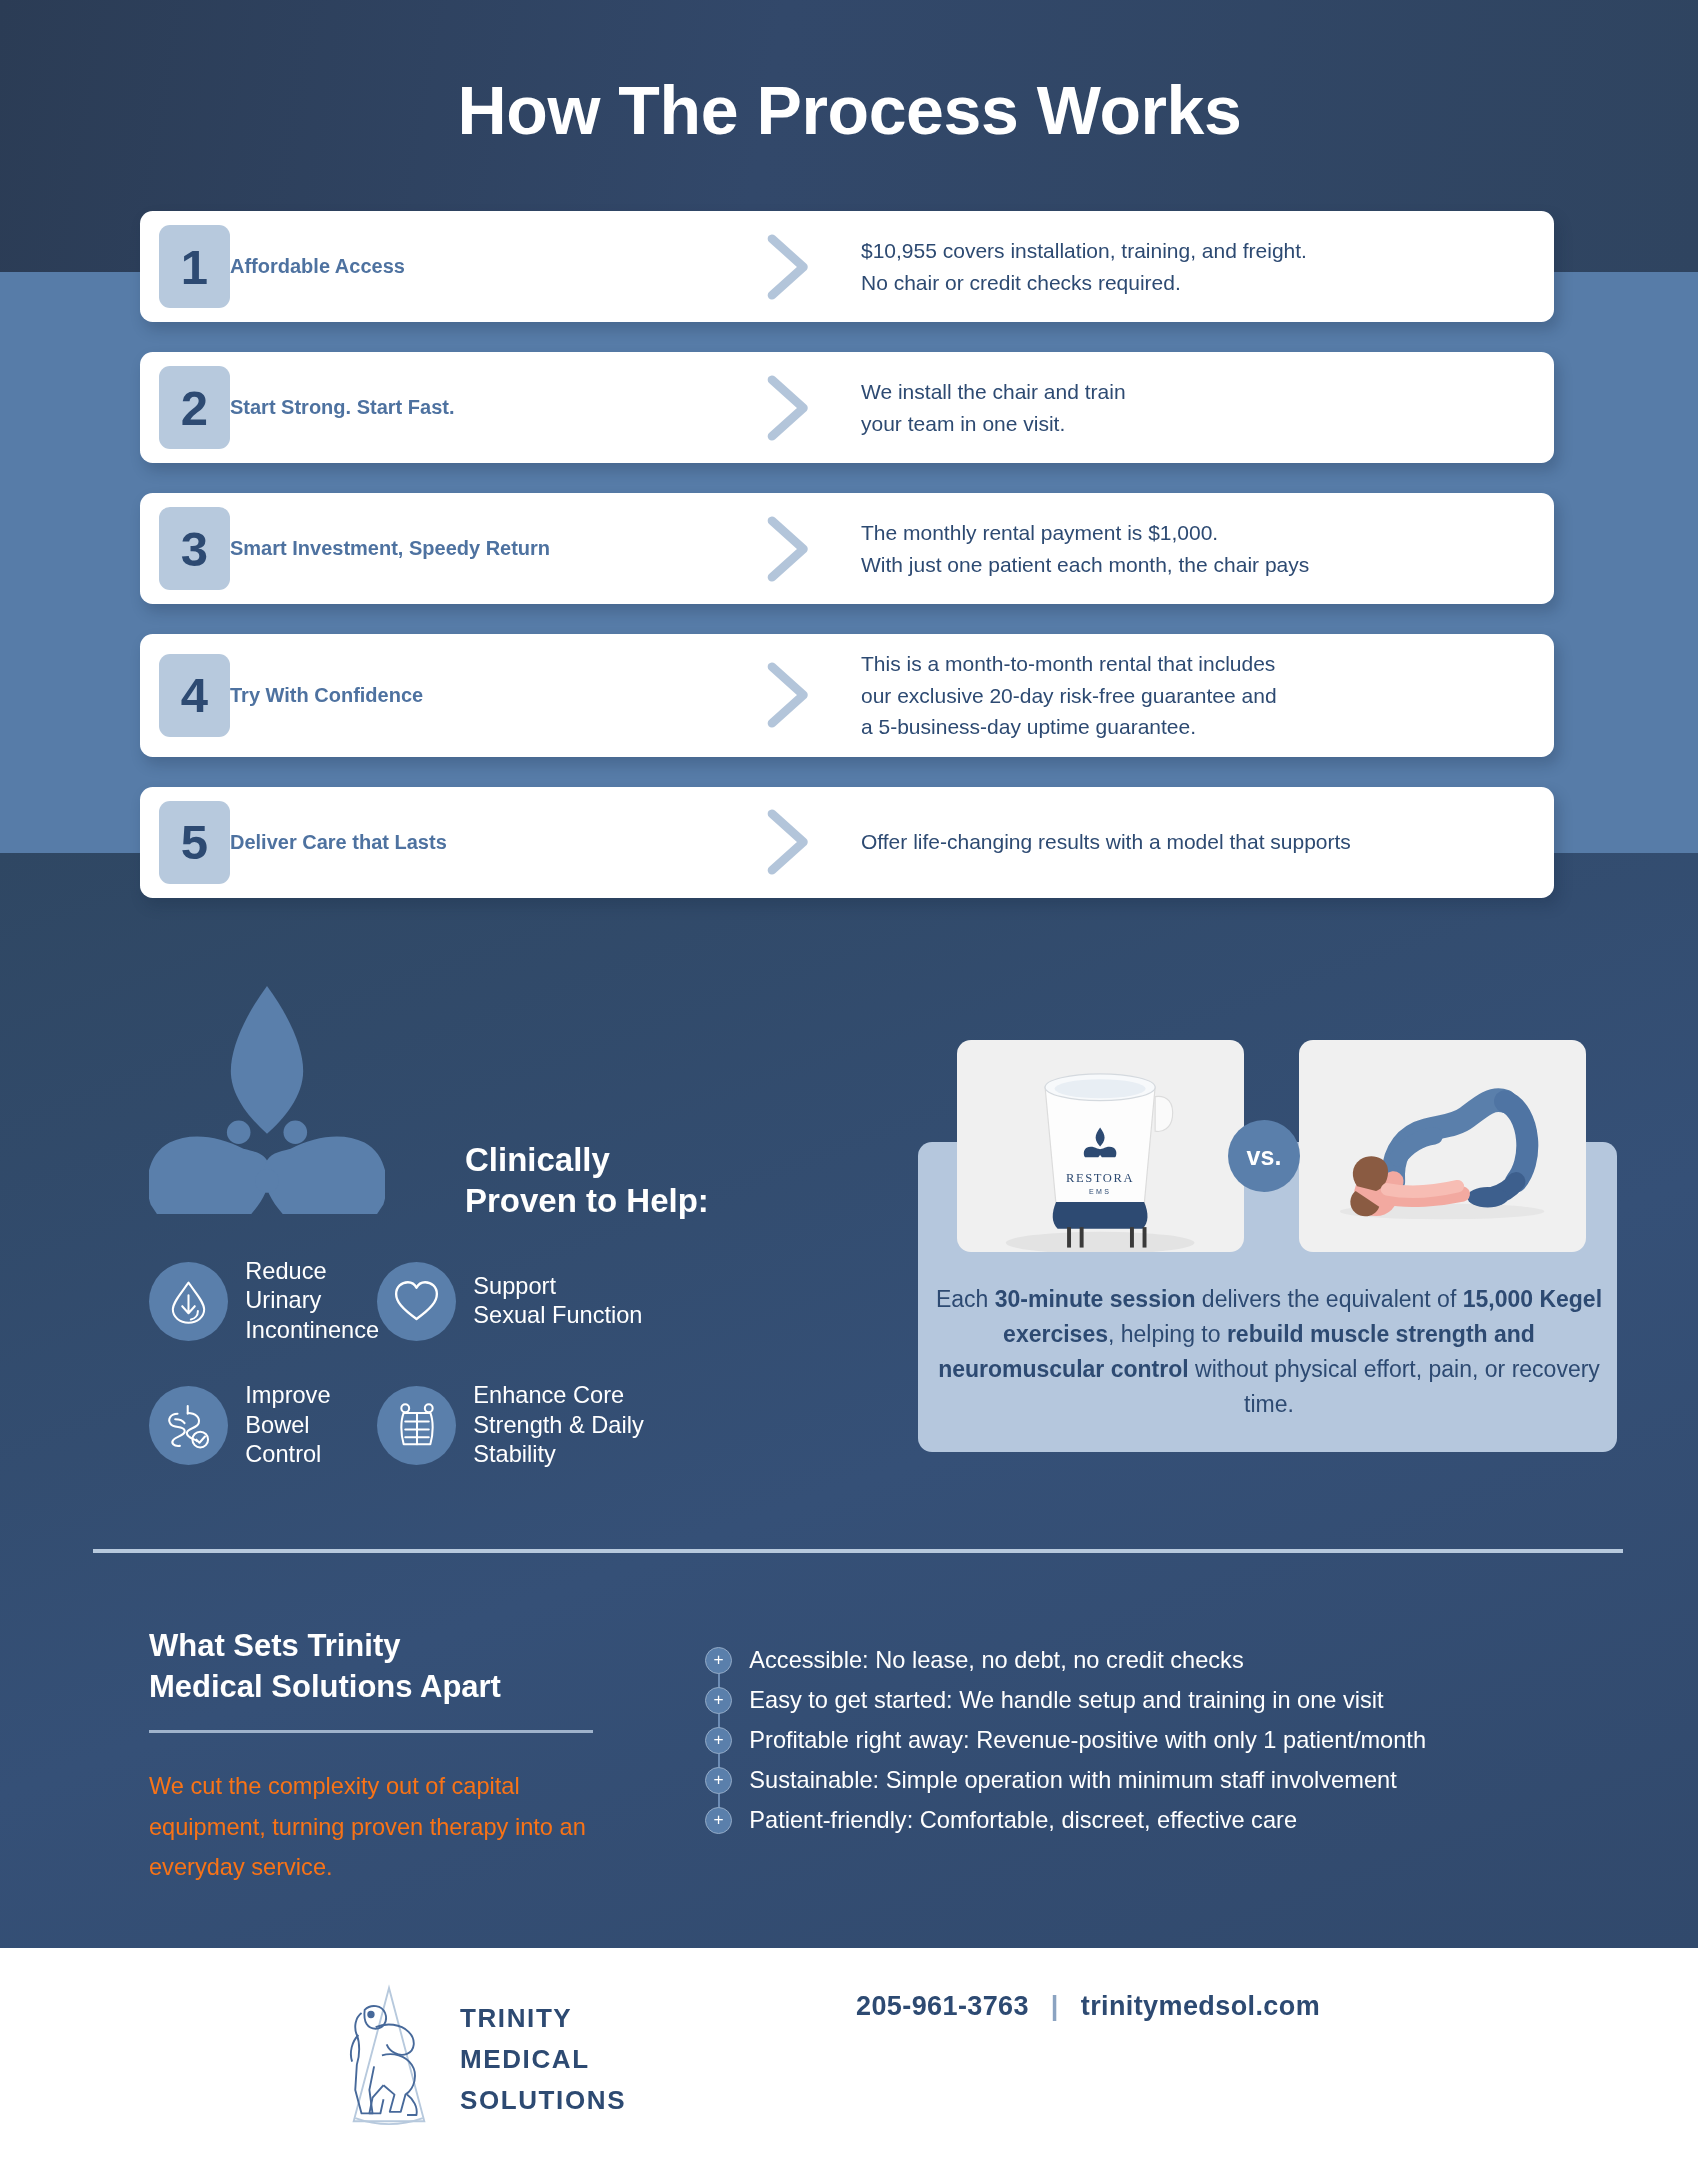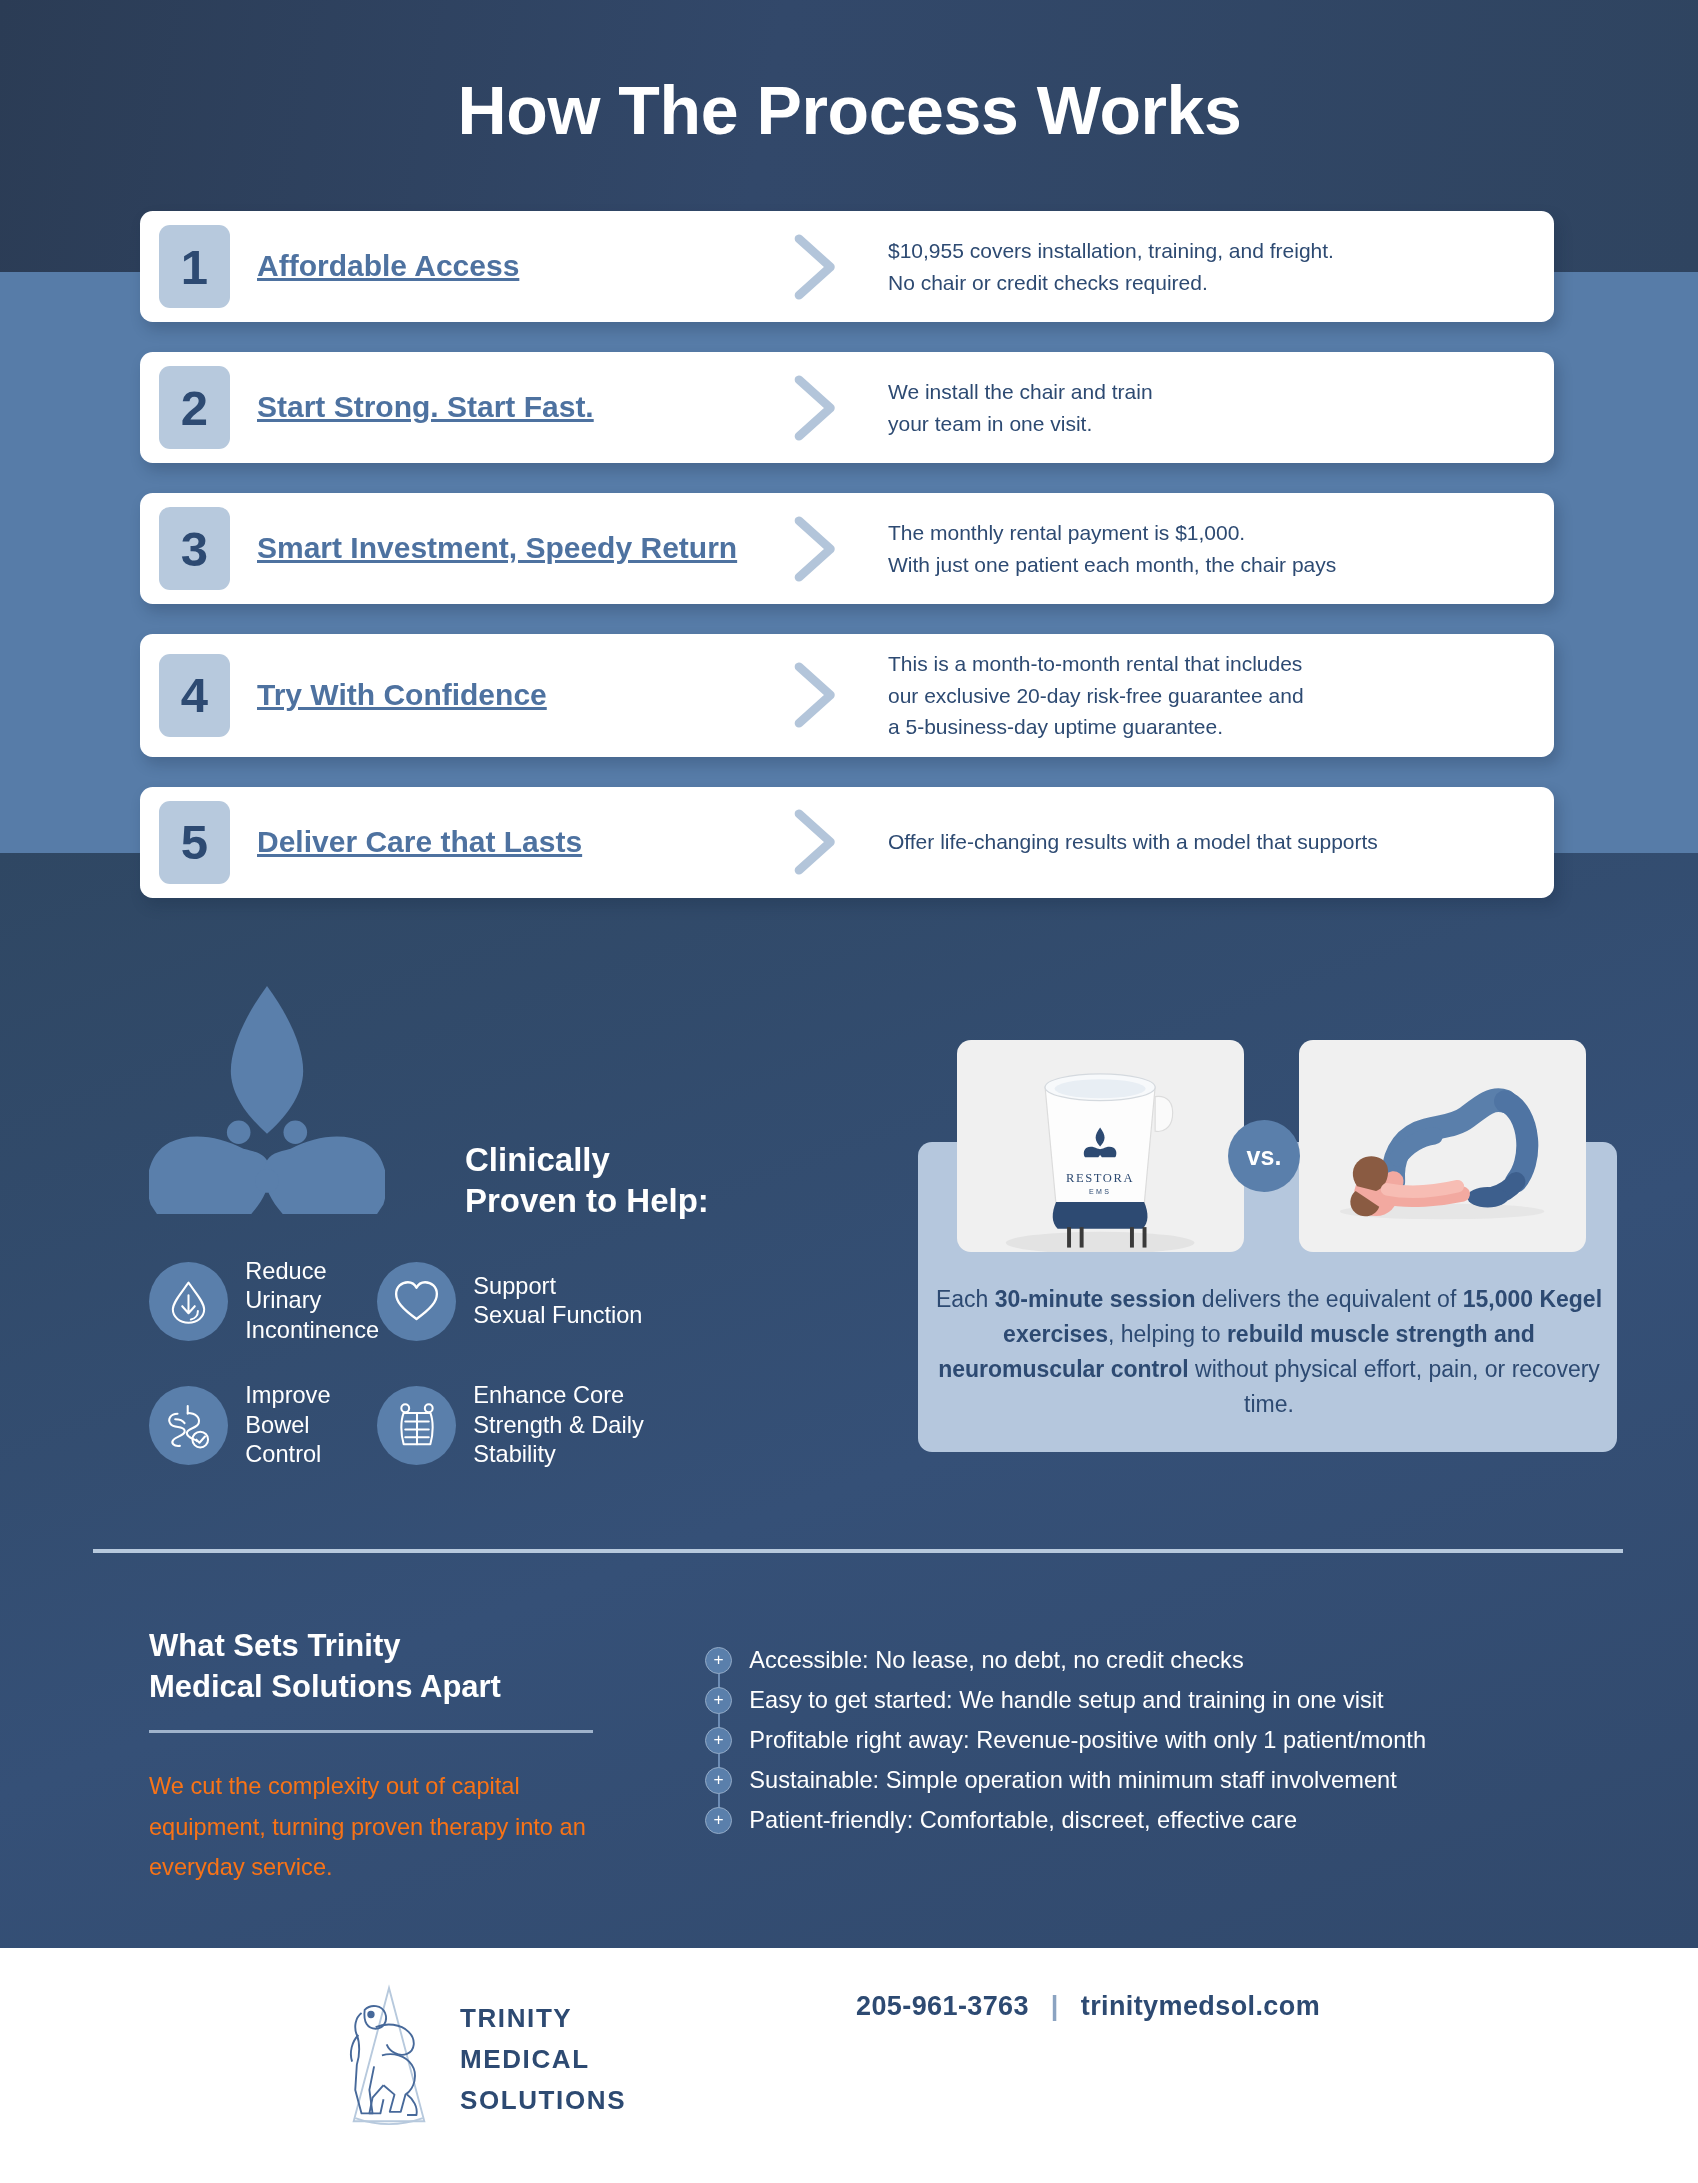--- a/index.html
+++ b/index.html
@@ -24,22 +24,22 @@
     color:#ffffff; font-size:68px; font-weight:bold; letter-spacing:-0.4px; }
 
   
   .steps { position:absolute; left:140px; top:211px; width:1414px; }
   .step-card { position:relative; background:#ffffff; border-radius:12.6px;
     box-shadow:4.7px 7.9px 14px rgba(20,35,60,0.22);
     display:flex; align-items:center; margin-bottom:30px; padding:14px 19px; }
   .step-badge { width:71px; height:83px; border-radius:11px; background:#b7c9dd;
     color:#2d4a72; font-size:49px; font-weight:bold;
     display:flex; align-items:center; justify-content:center; flex:0 0 auto; }
-  .step-title { margin-left:27px; color:#4e72a0; font-size:30px; font-weight:bold;
-    width:526px; line-height:1.15;text-decoration:underline; }
+  .step-title { color:#4e72a0; font-size:20px; font-weight:bold;
+    width:526px; line-height:1.15; }
   .chev { flex:0 0 auto; width:64px; display:flex; align-items:center; justify-content:center; }
   .step-desc { margin-left:41px; color:#2d4a72; font-size:21px; line-height:1.5; flex:1; }
 
   
   .clinic-logo { position:absolute; left:149px; top:986px; width:236px; height:228px; }
   .clinic-heading { position:absolute; left:465px; top:1139px; color:#ffffff;
     font-size:33px; font-weight:bold; line-height:1.25; }
   .benefits { position:absolute; left:149px; top:1257px; width:723px;
     display:grid; grid-template-columns:228px 1fr; grid-row-gap:36px; }
   .benefit { display:flex; align-items:center; }

